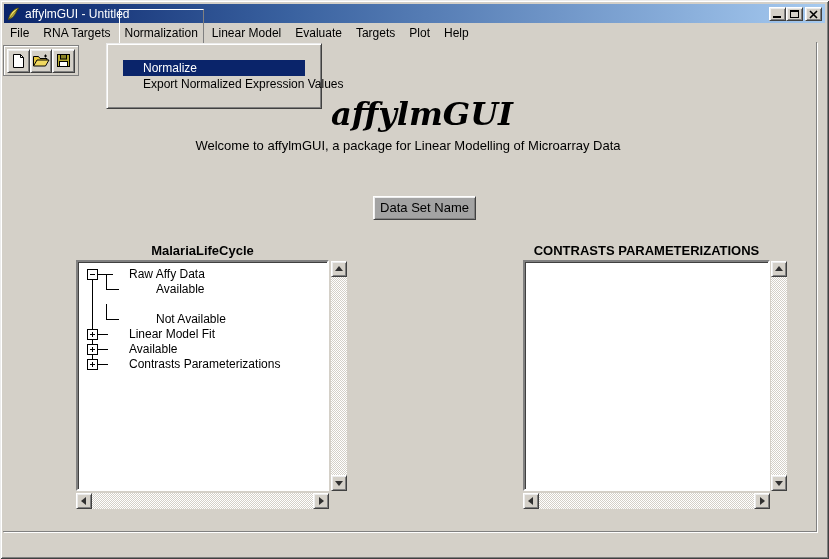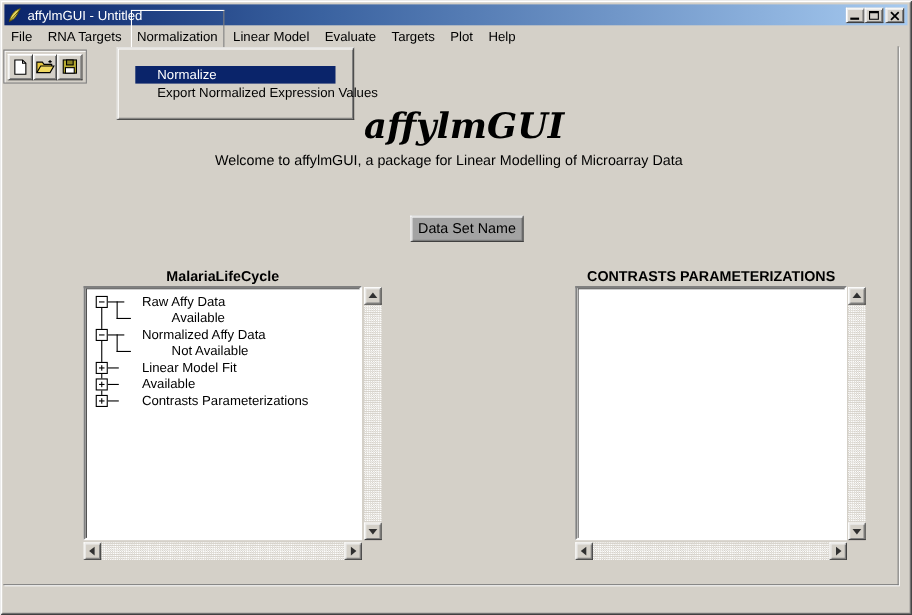--- a/index.html
+++ b/index.html
@@ -228,25 +228,20 @@
 
       <div class="tree-row row-minus" style="top:3px">
         <span class="branch"></span>
         <span class="gbox"></span>
         <span class="tlabel">Raw Affy Data</span>
       </div>
       <div class="tree-row row-child" style="top:18px">
         <span class="branch"></span>
         <span class="tlabel">Available</span>
       </div>
-      <div class="tree-row row-minus" style="top:33px">
-        <span class="branch"></span>
-        <span class="gbox"></span>
-        <span class="tlabel">Normalized Affy Data</span>
-      </div>
       <div class="tree-row row-child" style="top:48px">
         <span class="branch"></span>
         <span class="tlabel">Not Available</span>
       </div>
       <div class="tree-row row-plus" style="top:63px">
         <span class="branch"></span>
         <span class="gbox"></span>
         <span class="tlabel">Linear Model Fit</span>
       </div>
       <div class="tree-row row-plus" style="top:78px">

